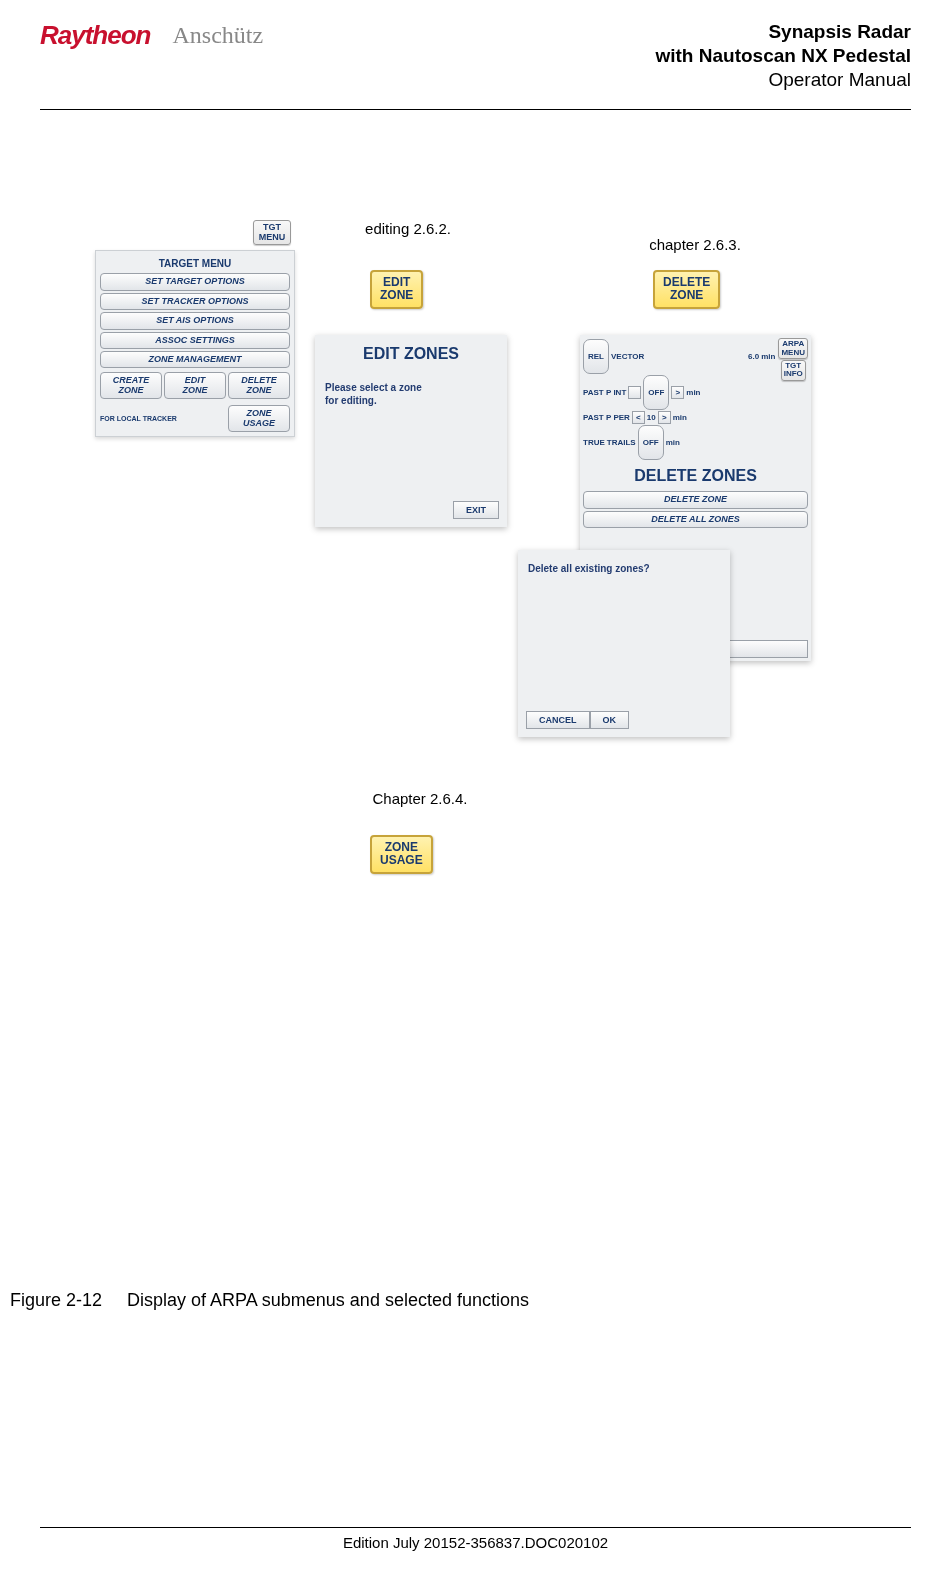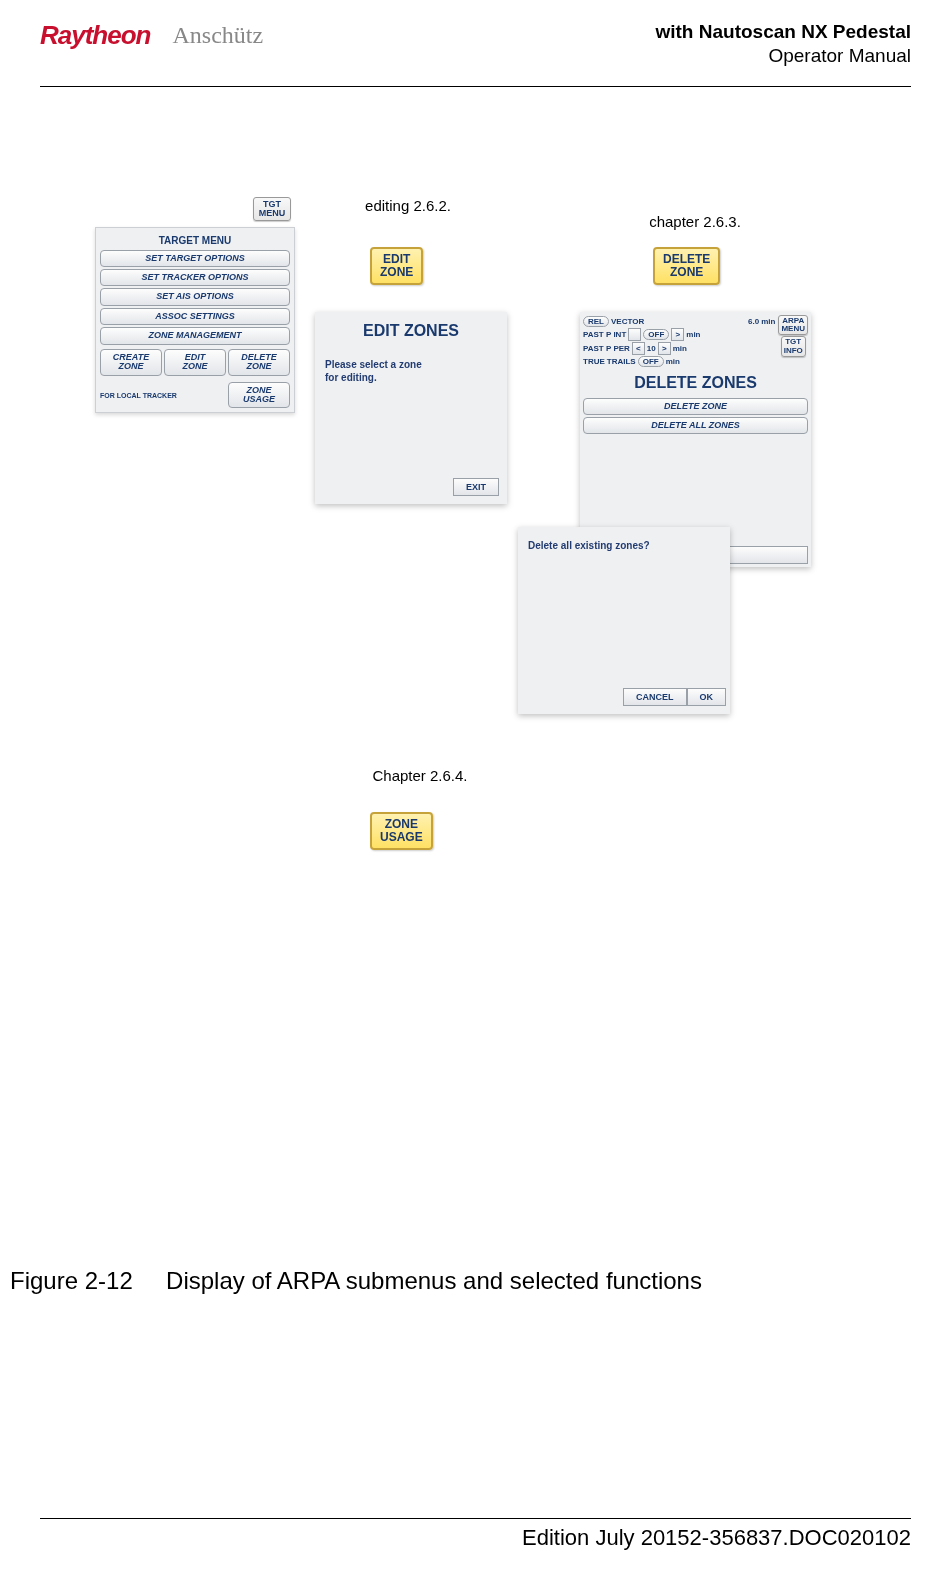--- a/index.html
+++ b/index.html
@@ -127,43 +127,44 @@
     background: linear-gradient(#fdfdfd,#e2e5e9);
     border: 1px solid #9aa0a8;
     border-radius: 0;
     font-size: 9px;
     font-weight: bold;
     color: #1a3a6e;
     text-align: center;
     padding: 3px 12px;
   }
   .settings-row { display:flex; align-items:center; gap:2px; font-size:8px; font-weight:bold; color:#1a3a6e; margin:1px 0;}
-  .pill { background: linear-gradient(#fdfdfd,#e2e5e9); border:1px solid #9aa0a8; border-radius:7px; padding:0 4px; font-size:8px;}
+  .pill { background: linear-gradient(#fdfdfd,#e2e5e9); border:1px solid #9aa0a8; border-radius:7px; padding:12px 4px; font-size:8px;}
   .sq { background: linear-gradient(#fdfdfd,#e2e5e9); border:1px solid #9aa0a8; width:11px; height:11px; display:inline-flex; align-items:center; justify-content:center; font-size:8px;}
-  .figure-caption { font-size: 24px; margin-top: 20px;}
+  .figure-caption { font-size: 18px; margin-top: 20px;}
   .footer {
     position: absolute;
     bottom: 40px;
     left: 40px;
     right: 40px;
   }
   .footer hr { border:none; border-top:1px solid #000; margin-bottom:6px;}
-  .footer-row { display:flex; justify-content: flex-end; font-size:22px;}
+  .footer-row { display:flex; justify-content: center; font-size:15px;}
 </style>
 </head>
 <body>
 
 <div class="page">
 
   <div class="header">
     <div class="logo-block">
       <span class="raytheon">Raytheon</span>
       <span class="anschutz">Anschütz</span>
     </div>
     <div class="doc-title-block">
+      <div class="bold">Synapsis Radar</div>
       <div class="bold">with Nautoscan NX Pedestal</div>
       <div>Operator Manual</div>
     </div>
   </div>
   <hr class="hdr-rule">
 
   <div class="content-area">
 
     <div class="abs mini-btn" style="left:213px; top:0px; width:32px;">
       <div>TGT</div>
@@ -271,21 +272,21 @@
       <div class="menu-btn">DELETE ZONE</div>
       <div class="menu-btn">DELETE ALL ZONES</div>
       <div style="height:110px;"></div>
       <div style="text-align:right;">
         <div class="oval-btn">EXIT</div>
       </div>
     </div>
 
     <div class="abs dialog" style="left:478px; top:330px; width:200px; height:175px;">
       <div class="dialog-text" style="padding-top:6px;">Delete all existing zones?</div>
-      <div style="position:absolute; left:8px; right:4px; bottom:8px; display:flex; justify-content:flex-end;">
+      <div style="position:absolute; left:8px; right:4px; bottom:8px; display:flex; justify-content:flex-start;">
         <div class="oval-btn">CANCEL</div>
         <div class="oval-btn">OK</div>
       </div>
     </div>
 
     <div class="abs chapter-label" style="left:300px; top:570px; width:160px;">Chapter 2.6.4.</div>
     <div class="abs" style="left:330px; top:615px;">
       <div class="yellow-btn">
         <div>ZONE</div>
         <div>USAGE</div>

